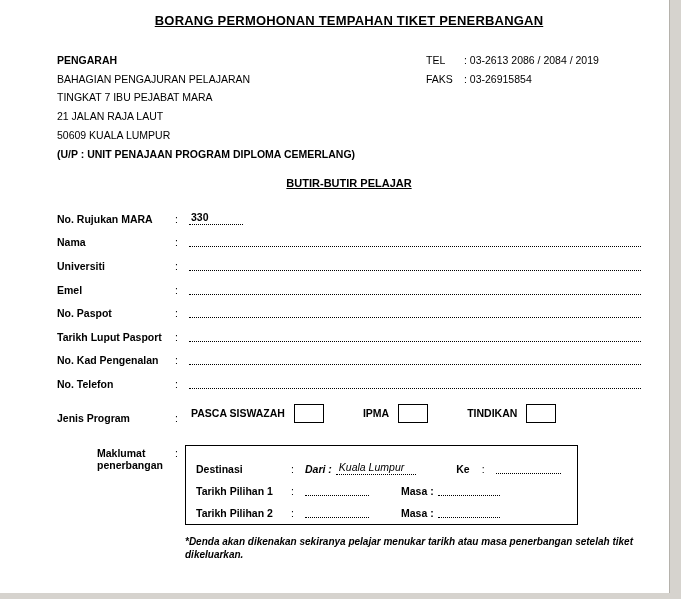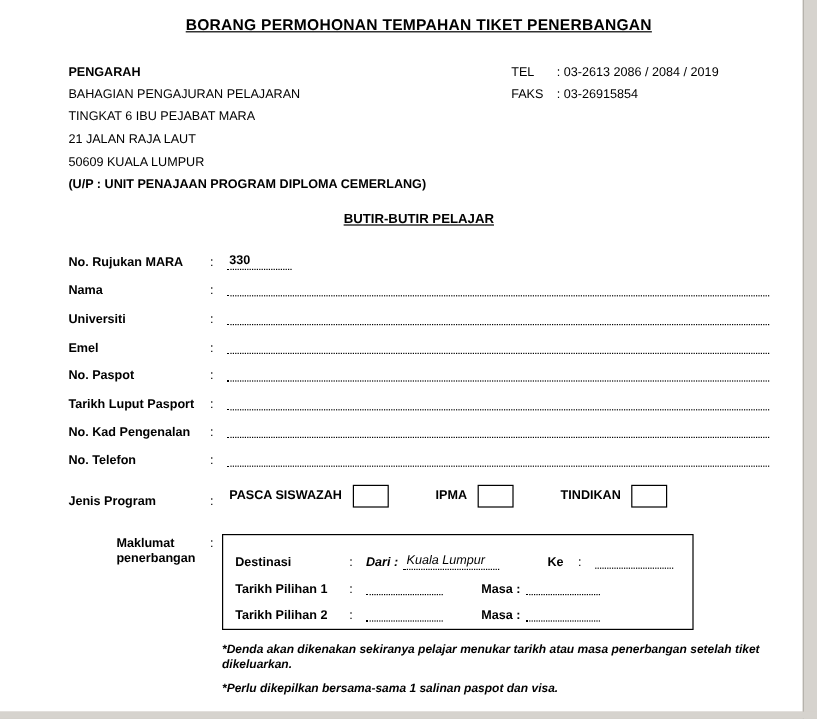--- a/index.html
+++ b/index.html
@@ -100,21 +100,21 @@
 <div class="viewport">
   <div class="page">
     <div class="content">
 
       <div class="doc-title">BORANG PERMOHONAN TEMPAHAN TIKET PENERBANGAN</div>
 
       <div class="header">
         <div class="addr">
           <div class="b">PENGARAH</div>
           <div>BAHAGIAN PENGAJURAN PELAJARAN</div>
-          <div>TINGKAT 6 IBU PEJABAT MARA</div>
+          <div>TINGKAT 7 IBU PEJABAT MARA</div>
           <div>21 JALAN RAJA LAUT</div>
           <div>50609 KUALA LUMPUR</div>
           <div class="b">(U/P : UNIT PENAJAAN PROGRAM DIPLOMA CEMERLANG)</div>
         </div>
         <div class="contact">
           <div class="contact-row">
             <span class="contact-label">TEL</span>
             <span>: 03-2613 2086 / 2084 / 2019</span>
           </div>
           <div class="contact-row">
@@ -210,19 +210,18 @@
             <span class="fb-label">Tarikh Pilihan 2</span>
             <span class="fb-colon">:</span>
             <span class="dot-sm w64"></span>
             <span class="masa">Masa :</span>
             <span class="dot-sm w62"></span>
           </div>
         </div>
       </div>
 
       <div class="footnote fn1">*Denda akan dikenakan sekiranya pelajar menukar tarikh atau masa penerbangan setelah tiket dikeluarkan.</div>
-      <div class="footnote fn2">*Perlu dikepilkan bersama-sama 1 salinan paspot dan visa.</div>
 
     </div>
   </div>
   <div class="scroll-strip"></div>
   <div class="bottom-strip"></div>
 </div>
 
 </body></html>

